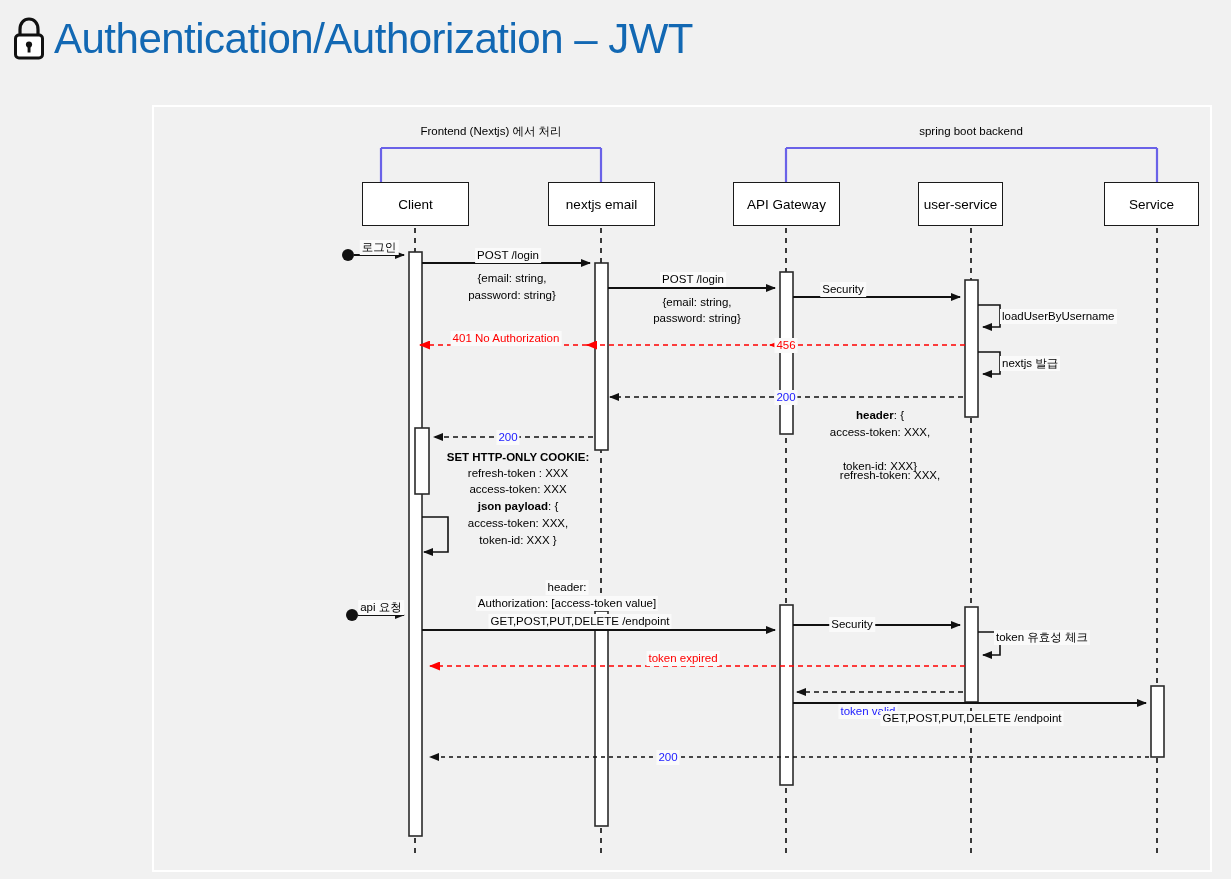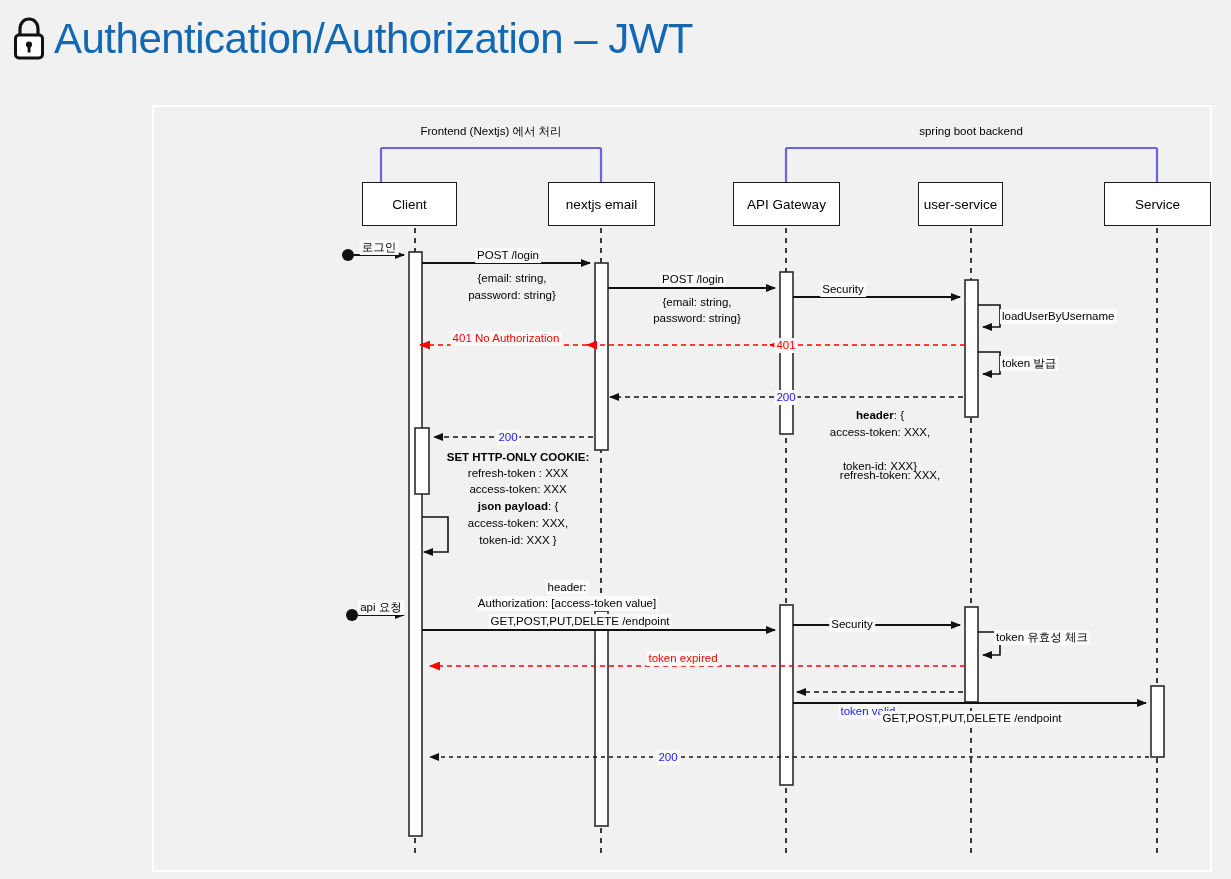--- a/index.html
+++ b/index.html
@@ -184,33 +184,33 @@
 
     <line x1="965" y1="666" x2="430" y2="666" stroke="#ff0000" stroke-width="1.7" stroke-dasharray="5,4" marker-end="url(#ah-red)"></line>
 
     <line x1="963" y1="692" x2="797" y2="692" stroke="#111" stroke-width="1.5" stroke-dasharray="5,4" marker-end="url(#ah-dash)"></line>
 
     <line x1="793" y1="703" x2="1146" y2="703" stroke="#111" stroke-width="1.8" marker-end="url(#ah-black)"></line>
 
     <line x1="1149" y1="757" x2="430" y2="757" stroke="#111" stroke-width="1.5" stroke-dasharray="4,4" marker-end="url(#ah-dash)"></line>
   </svg>
 
-  <div class="participant-box" style="left:362px; top:182px; width:95px;">
+  <div class="participant-box" style="left:362px; top:182px; width:107px;">
     <span>Client</span>
   </div>
   <div class="participant-box" style="left:548px; top:182px; width:107px;">
     <span>nextjs email</span>
   </div>
   <div class="participant-box" style="left:733px; top:182px; width:107px;">
     <span>API Gateway</span>
   </div>
   <div class="participant-box" style="left:918px; top:182px; width:85px;">
     <span>user-service</span>
   </div>
-  <div class="participant-box" style="left:1104px; top:182px; width:107px;">
+  <div class="participant-box" style="left:1104px; top:182px; width:95px;">
     <span>Service</span>
   </div>
 
   <div class="lbl ctr group" style="left:491px; top:124px;">Frontend (Nextjs) 에서 처리</div>
   <div class="lbl ctr group" style="left:971px; top:124px;">spring boot backend</div>
 
   <div class="lbl ctr white" style="left:379px; top:240px;">로그인</div>
 
   <div class="lbl ctr white" style="left:508px; top:248px;">POST /login</div>
   <div class="lbl ctr" style="left:512px; top:271px;">{email: string,</div>
@@ -218,23 +218,23 @@
 
   <div class="lbl ctr white" style="left:693px; top:272px;">POST /login</div>
   <div class="lbl ctr" style="left:697px; top:295px;">{email: string,</div>
   <div class="lbl ctr" style="left:697px; top:311px;">password: string}</div>
 
   <div class="lbl ctr white" style="left:843px; top:282px;">Security</div>
 
   <div class="lbl white" style="left:1000px; top:309px;">loadUserByUsername</div>
 
   <div class="lbl ctr white red" style="left:506px; top:331px;">401 No Authorization</div>
-  <div class="lbl ctr white red" style="left:786px; top:338px;">401</div>
-
-  <div class="lbl white" style="left:1000px; top:356px;">token 발급</div>
+  <div class="lbl ctr white red" style="left:786px; top:338px;">456</div>
+
+  <div class="lbl white" style="left:1000px; top:356px;">nextjs 발급</div>
 
   <div class="lbl ctr white blue" style="left:786px; top:390px;">200</div>
 
   <div class="lbl ctr" style="left:880px; top:408px;">
     <b>header</b><span>: {</span>
   </div>
   <div class="lbl ctr" style="left:880px; top:425px;">access-token: XXX,</div>
   <div class="lbl ctr" style="left:880px; top:468px;margin-left:10px;">refresh-token: XXX,</div>
   <div class="lbl ctr" style="left:880px; top:459px;">token-id: XXX}</div>
 

